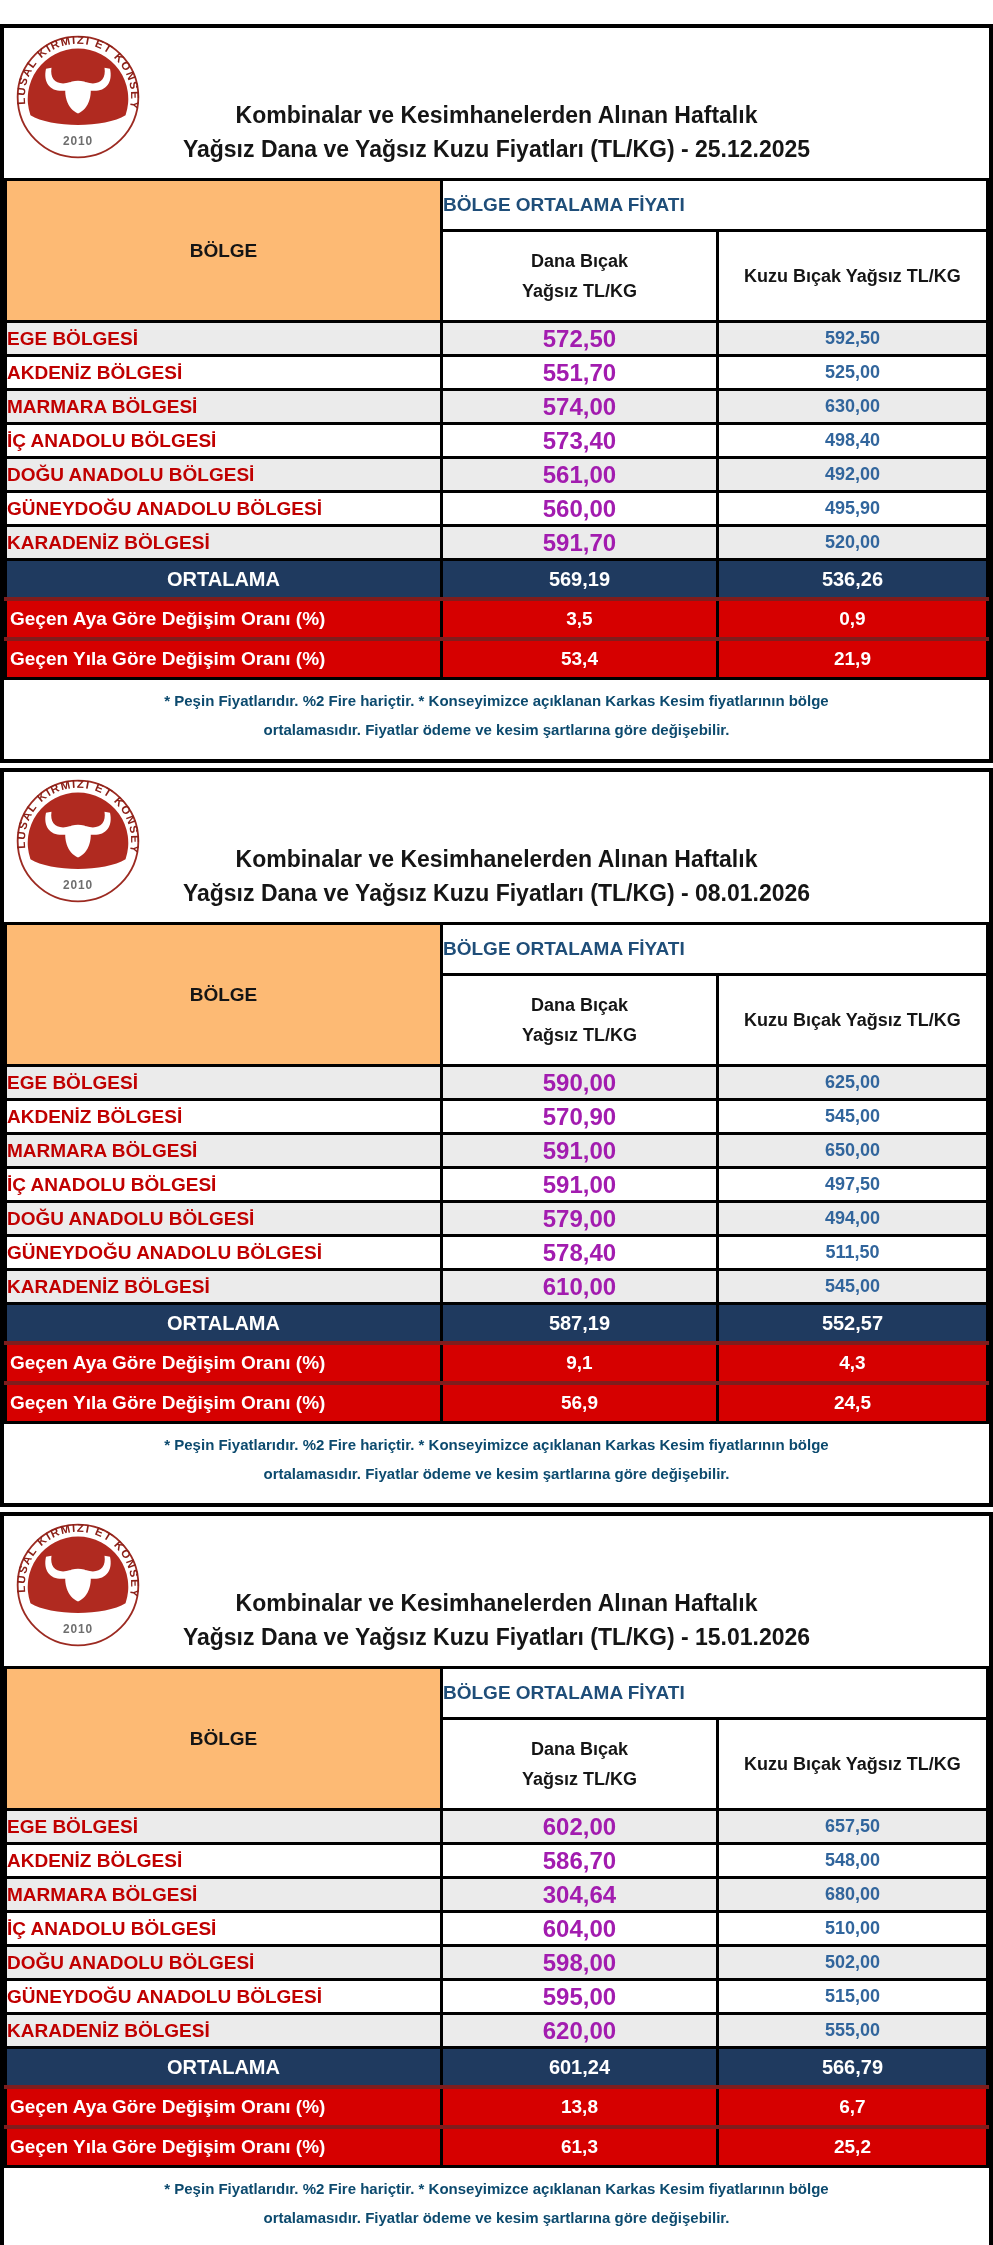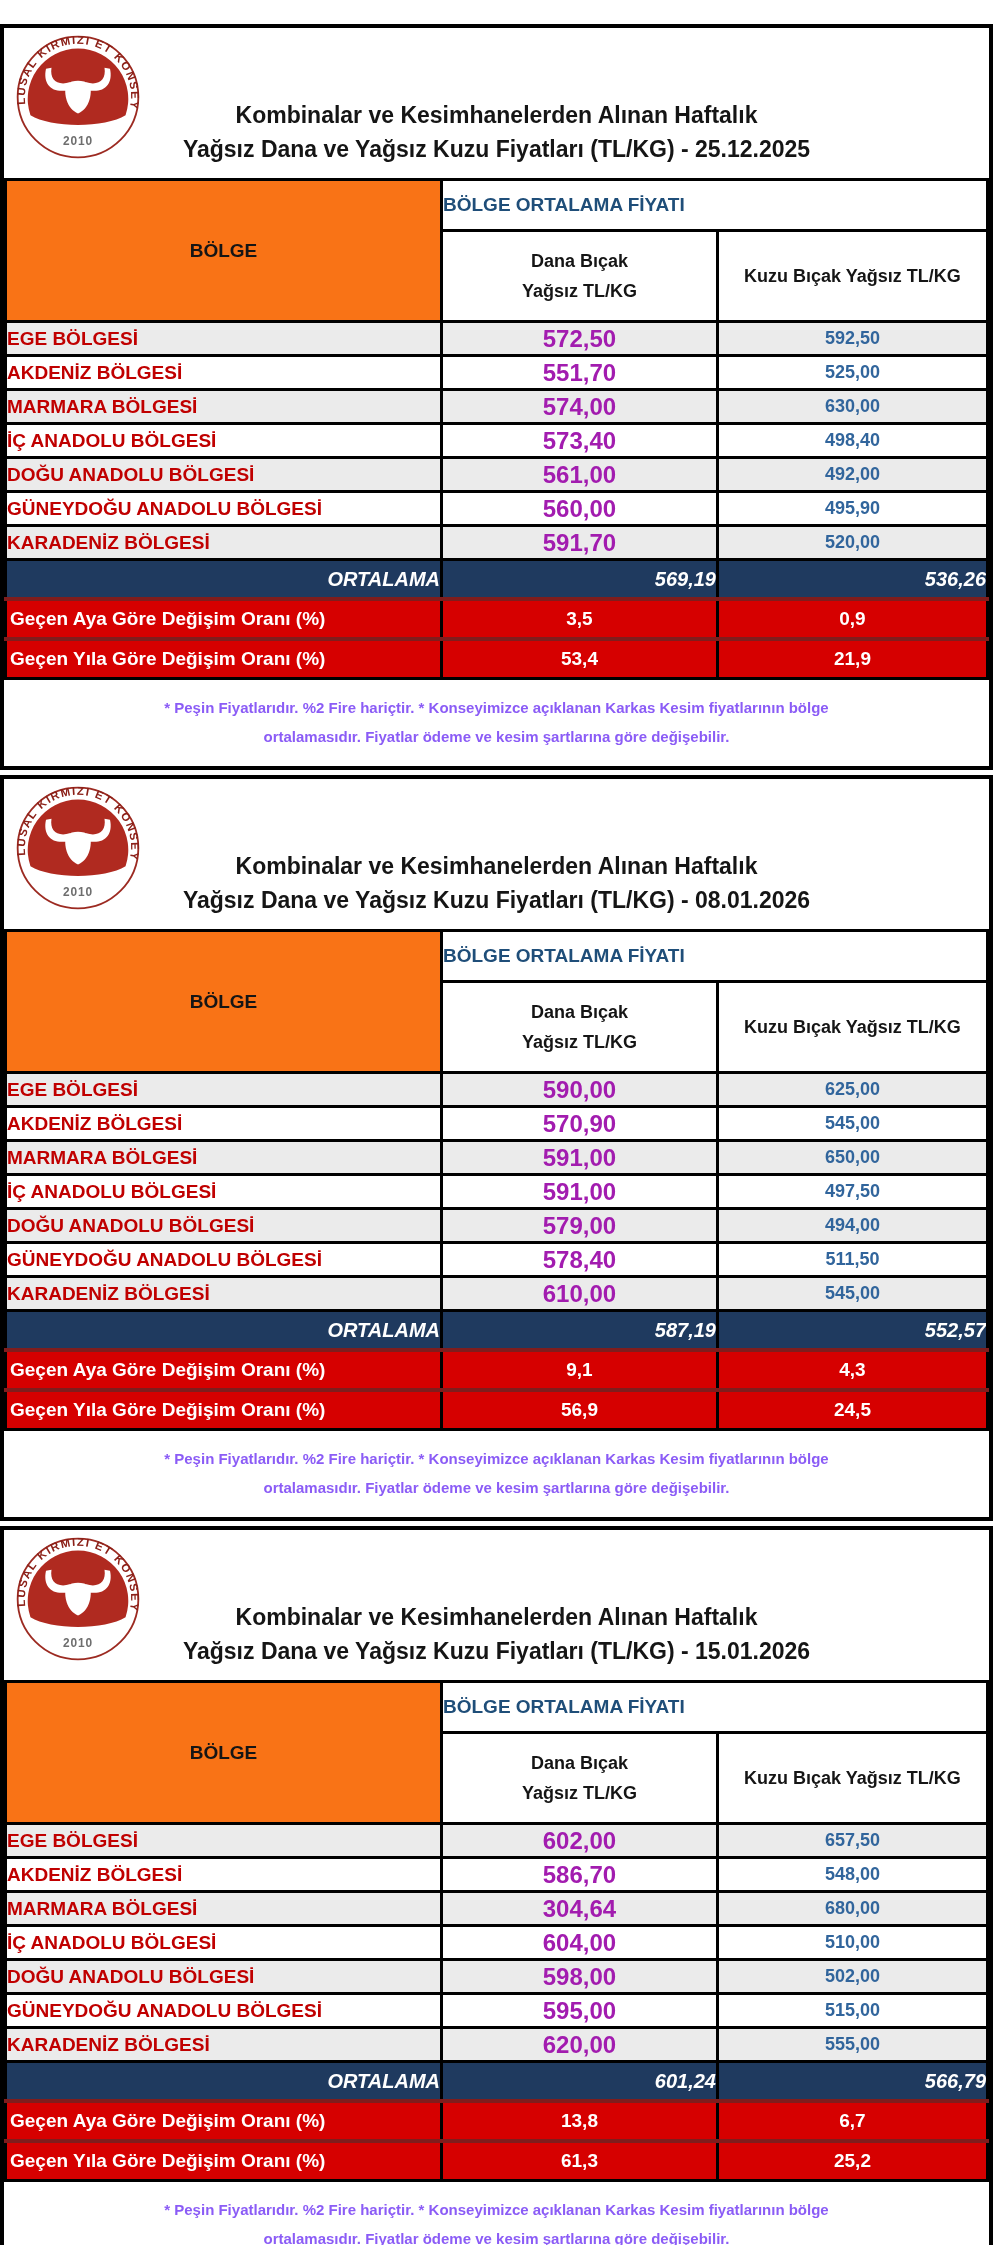--- a/index.html
+++ b/index.html
@@ -36,51 +36,51 @@
   col.c1{width:44.4%;}
   col.c2{width:28.1%;}
   col.c3{width:27.5%;}
   table.price td{
     border:3px solid #000;
     font-weight:bold;
     padding:0;
     overflow:hidden;
     white-space:nowrap;
   }
-  .cell-bolge{text-align:center;font-size:19px;color:#151515;background:#f97316;}
+  .cell-bolge{text-align:center;font-size:19px;color:#151515;background:#fdba74;}
   .hdr-avg{height:48px;text-align:left;font-size:19px;color:#1f4e79;background:#fff;}
   .hdr-sub{height:88px;text-align:center;font-size:18px;color:#151515;line-height:30px;background:#fff;}
   tr.data-row td{height:31px;}
   tr.data-row.alt td{background:#ebebeb;}
   td.region{
     text-align:left;
     padding-left:3px;
     font-size:19px;
     color:#c00000;
     margin-top:22px;
   }
   td.dana{text-align:center;font-size:24px;color:#a21caf;}
   td.kuzu{text-align:center;font-size:18px;color:#31659c;}
   tr.row-avg td{
     background:#1f3a5f;color:#fff;height:36px;
-    text-align:right;font-size:20px;font-style:italic;
+    text-align:center;font-size:20px;
   }
   tr.row-red td{
     background:#d60000;color:#fff;height:36px;
     text-align:center;font-size:19px;
     border-top:4px solid #7f1d1d;
   }
   tr.row-red td.lbl{text-align:left;padding-left:3px;}
   
   .footnote{
     text-align:center;
     font-weight:bold;
     font-size:15px;
-    color:#8b5cf6;
-    padding:13px 26px 15px 26px;
+    color:#0c4a6e;
+    padding:6px 26px 15px 26px;
     line-height:29px;
   }
 </style>
 </head>
 <body>
 
 <div class="sheet">
   <div class="head">
     <svg class="logo" width="128" height="128" viewBox="-70 -70 140 140" aria-hidden="true">
       <circle class="ring" r="66"></circle>

